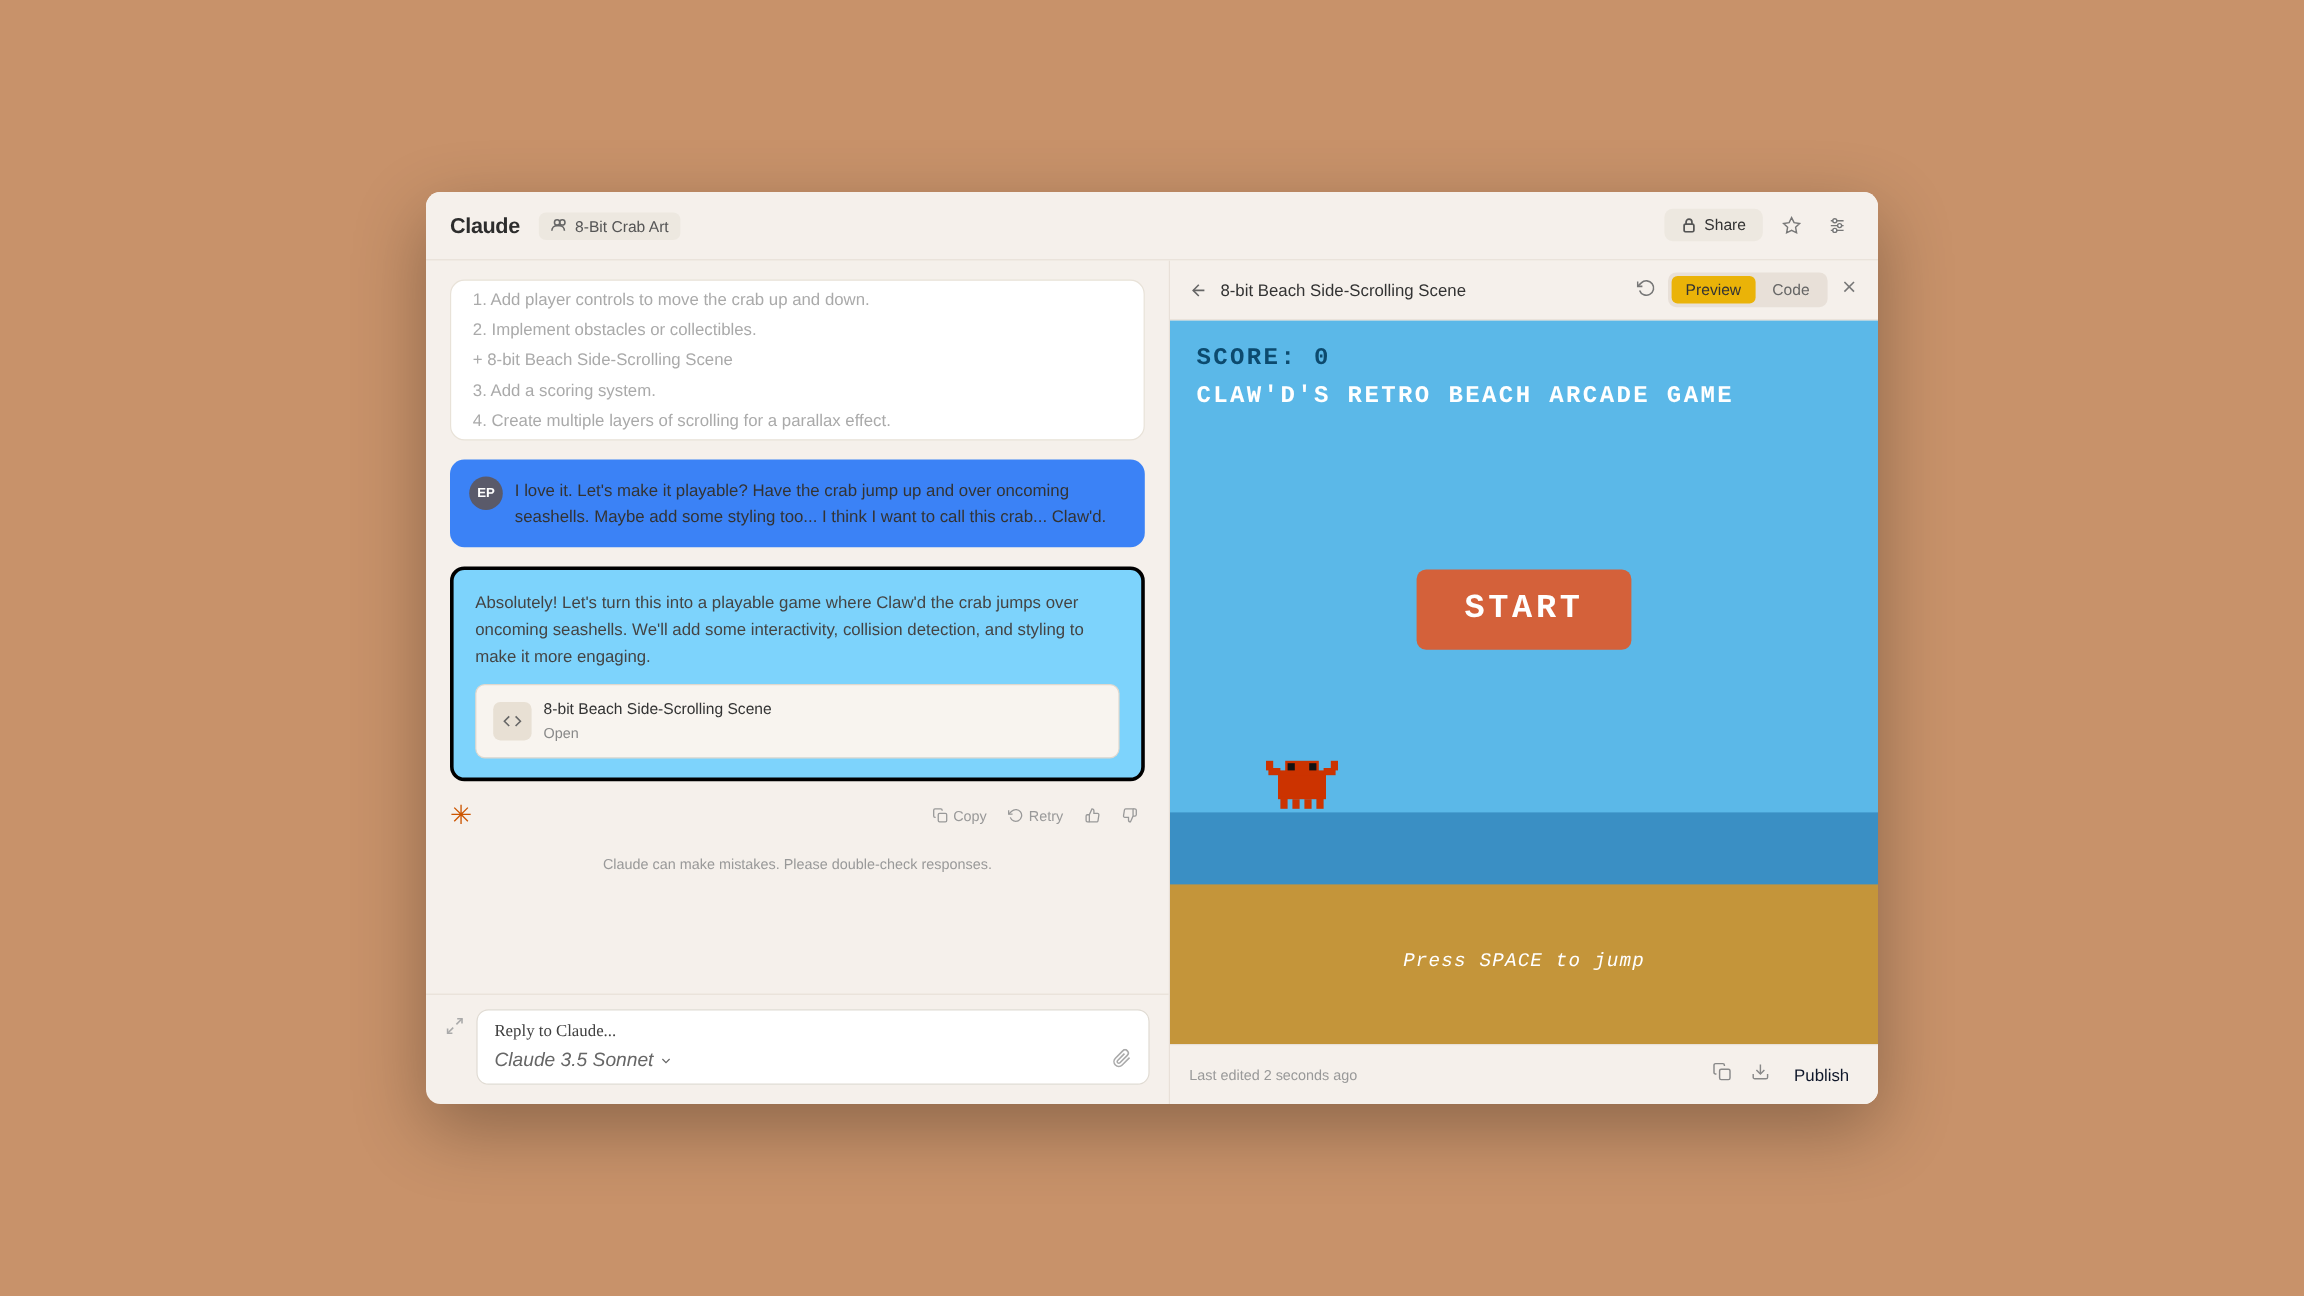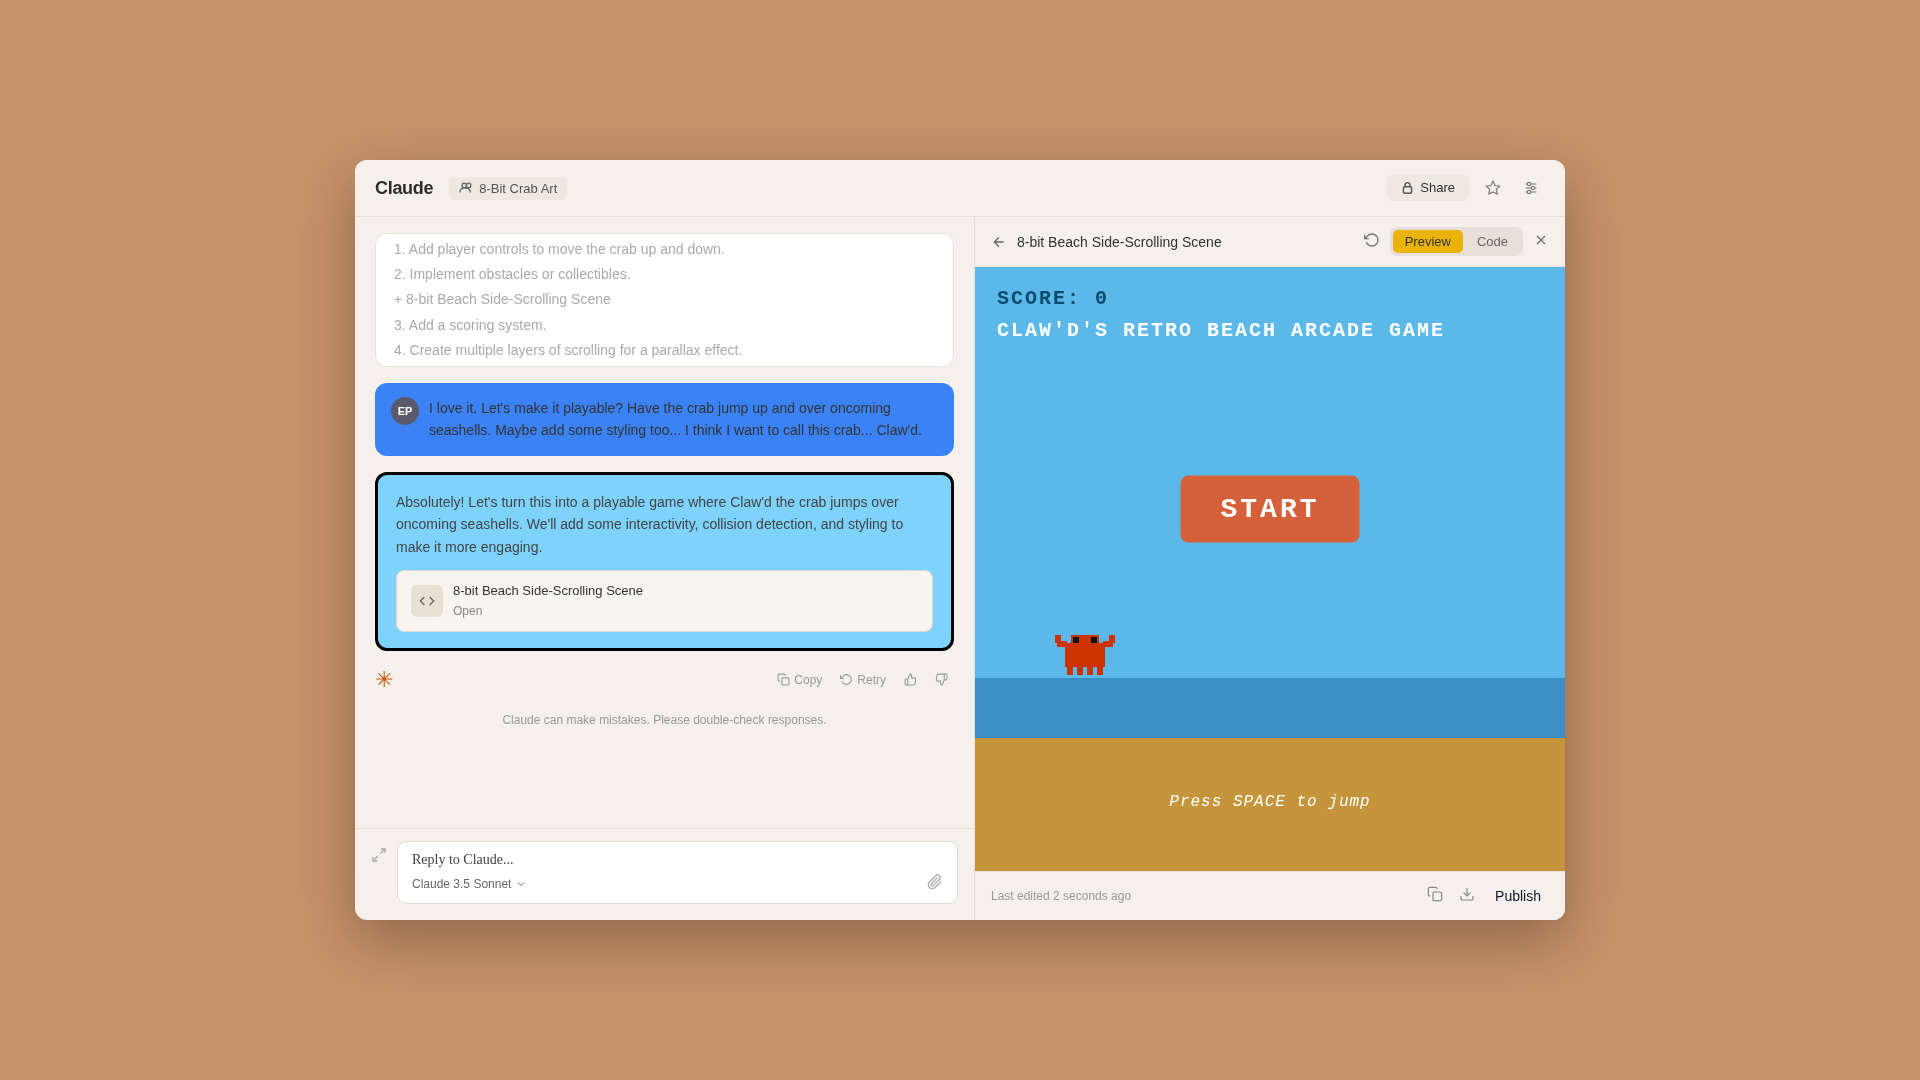--- a/index.html
+++ b/index.html
@@ -272,25 +272,26 @@
     .chat-input-footer {
       display: flex;
       align-items: center;
       justify-content: space-between;
     }
 
     .model-selector {
       display: flex;
       align-items: center;
       gap: 4px;
-      font-size: 12px;
+      font-size: 16px;
       color: #666;
       background: none;
       border: none;
       cursor: pointer;
+      font-style: italic;
     }
 
     .chat-input-relative {
       position: relative;
       flex: 1;
     }
 
     
     .preview-panel {
       flex: 1;

